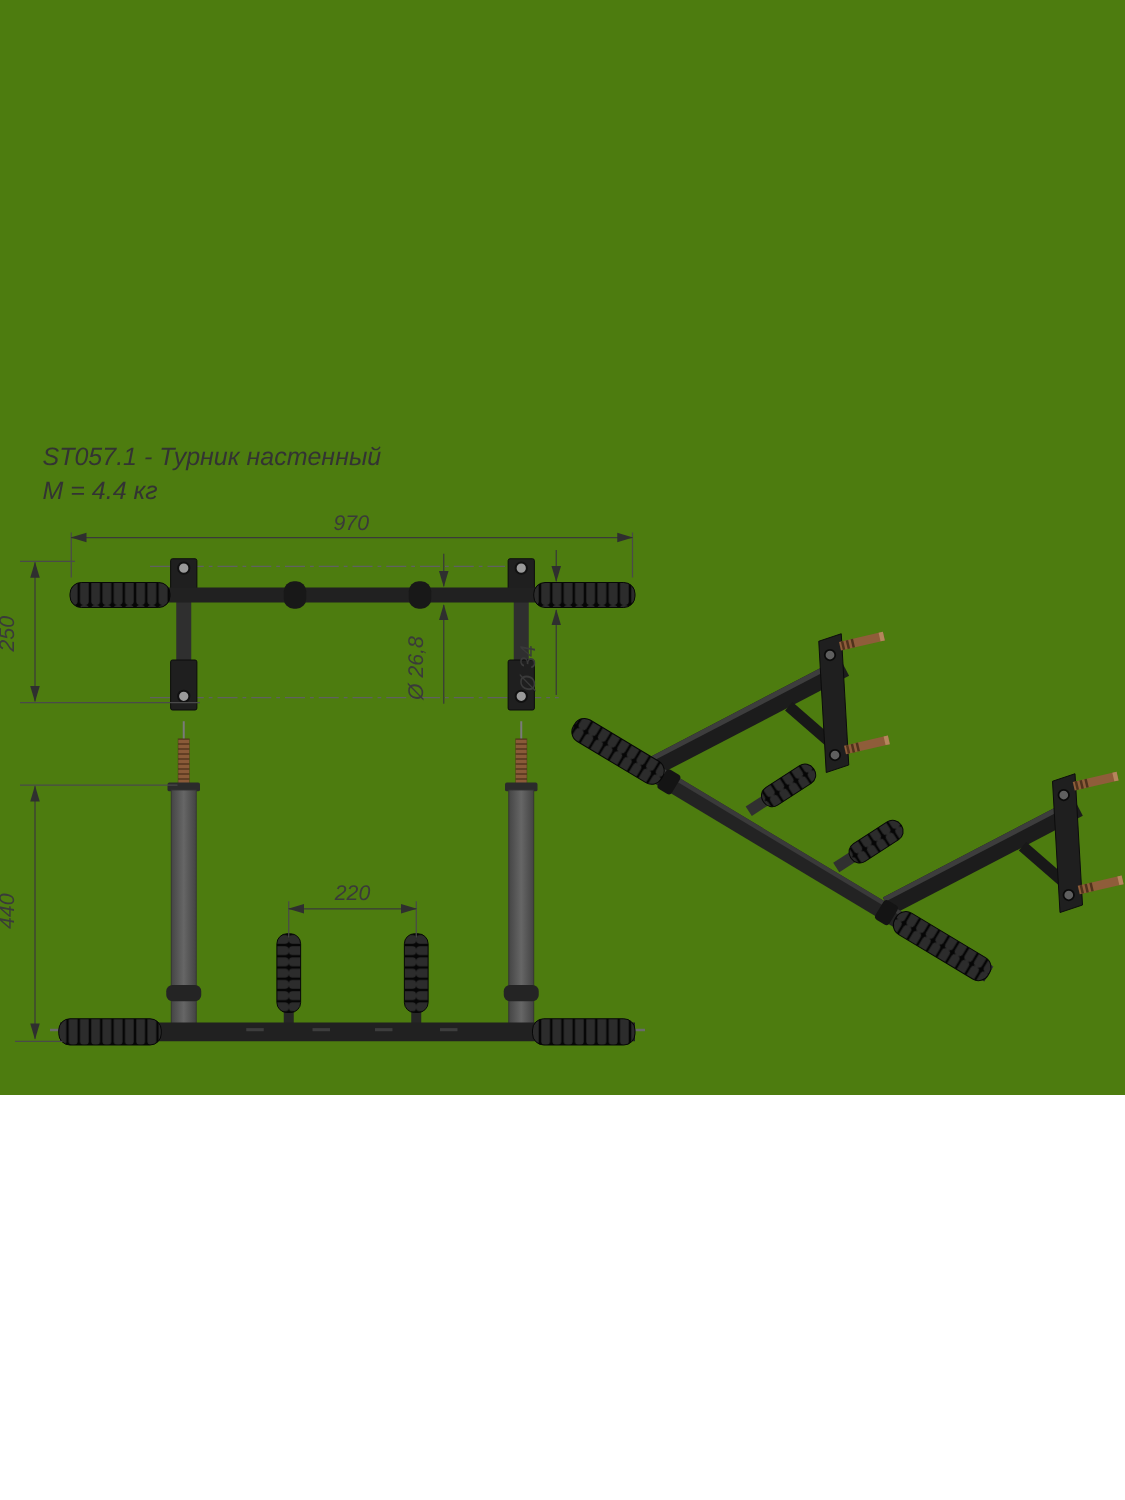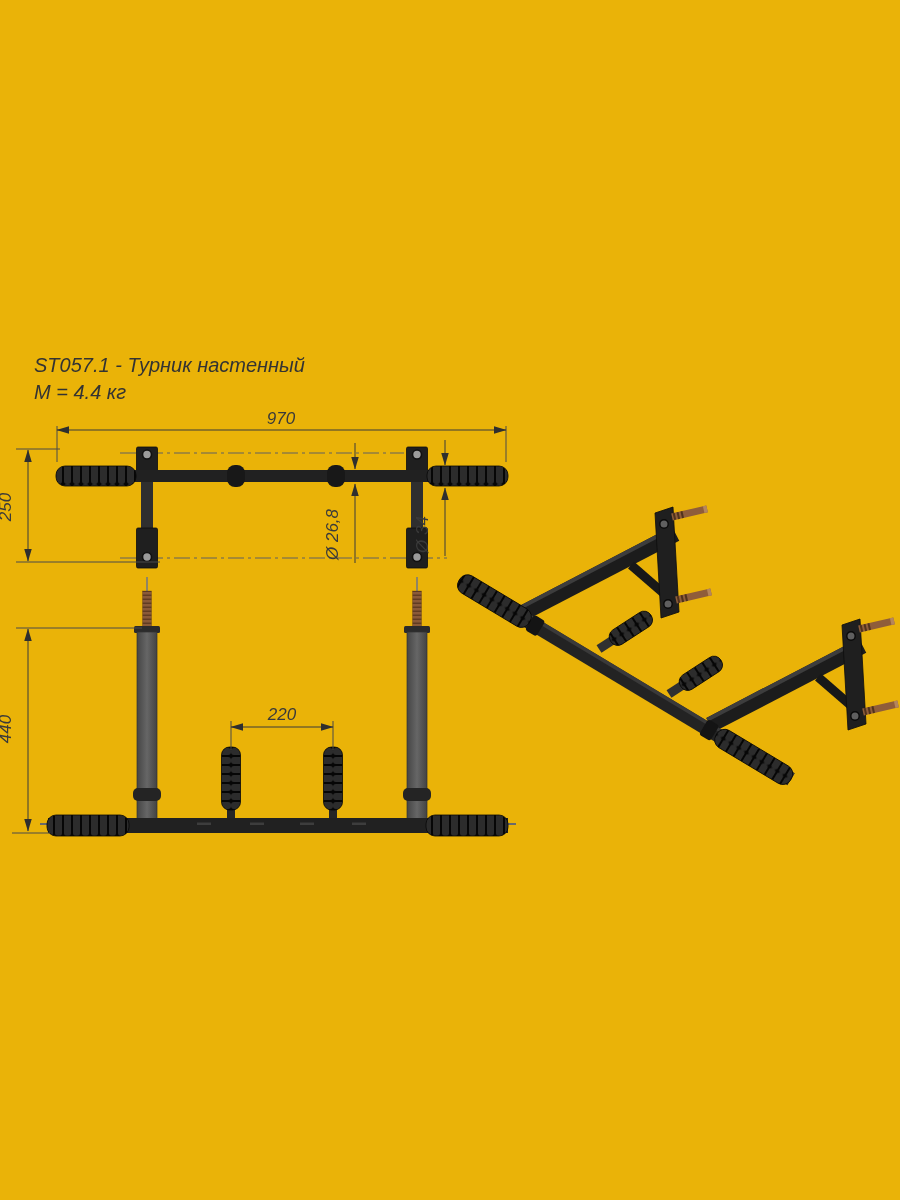--- a/index.html
+++ b/index.html
@@ -1,16 +1,16 @@
 <!DOCTYPE html>
 <html><head>
 <meta charset="utf-8">
 <style>
   html,body{margin:0;padding:0;background:#ffffff;}
-  .page{position:relative;width:900px;height:1200px;background:#eab308;overflow:hidden;}
+  .page{position:relative;width:900px;height:876px;background:#4d7c0f;overflow:hidden;}
   svg{position:absolute;left:0;top:0;}
   .titletxt{font-family:"Liberation Sans",sans-serif;font-style:italic;font-size:20px;fill:#333333;}
   .dimtxt{font-family:"Liberation Sans",sans-serif;font-style:italic;font-size:17px;fill:#3a3a3a;}
   .dim{stroke:#3a3a3a;stroke-width:1;fill:none;}
   .ext{stroke:#4a4a4a;stroke-width:1;fill:none;}
   .cl{stroke:#606060;stroke-width:1;fill:none;stroke-dasharray:16 4 3 4;}
   .steel{fill:#212121;}
   .plate{fill:#1f1f1f;stroke:#0c0c0c;stroke-width:0.8;}
   .hole{fill:#9a9a9a;stroke:#111111;stroke-width:1.6;}
 </style>

